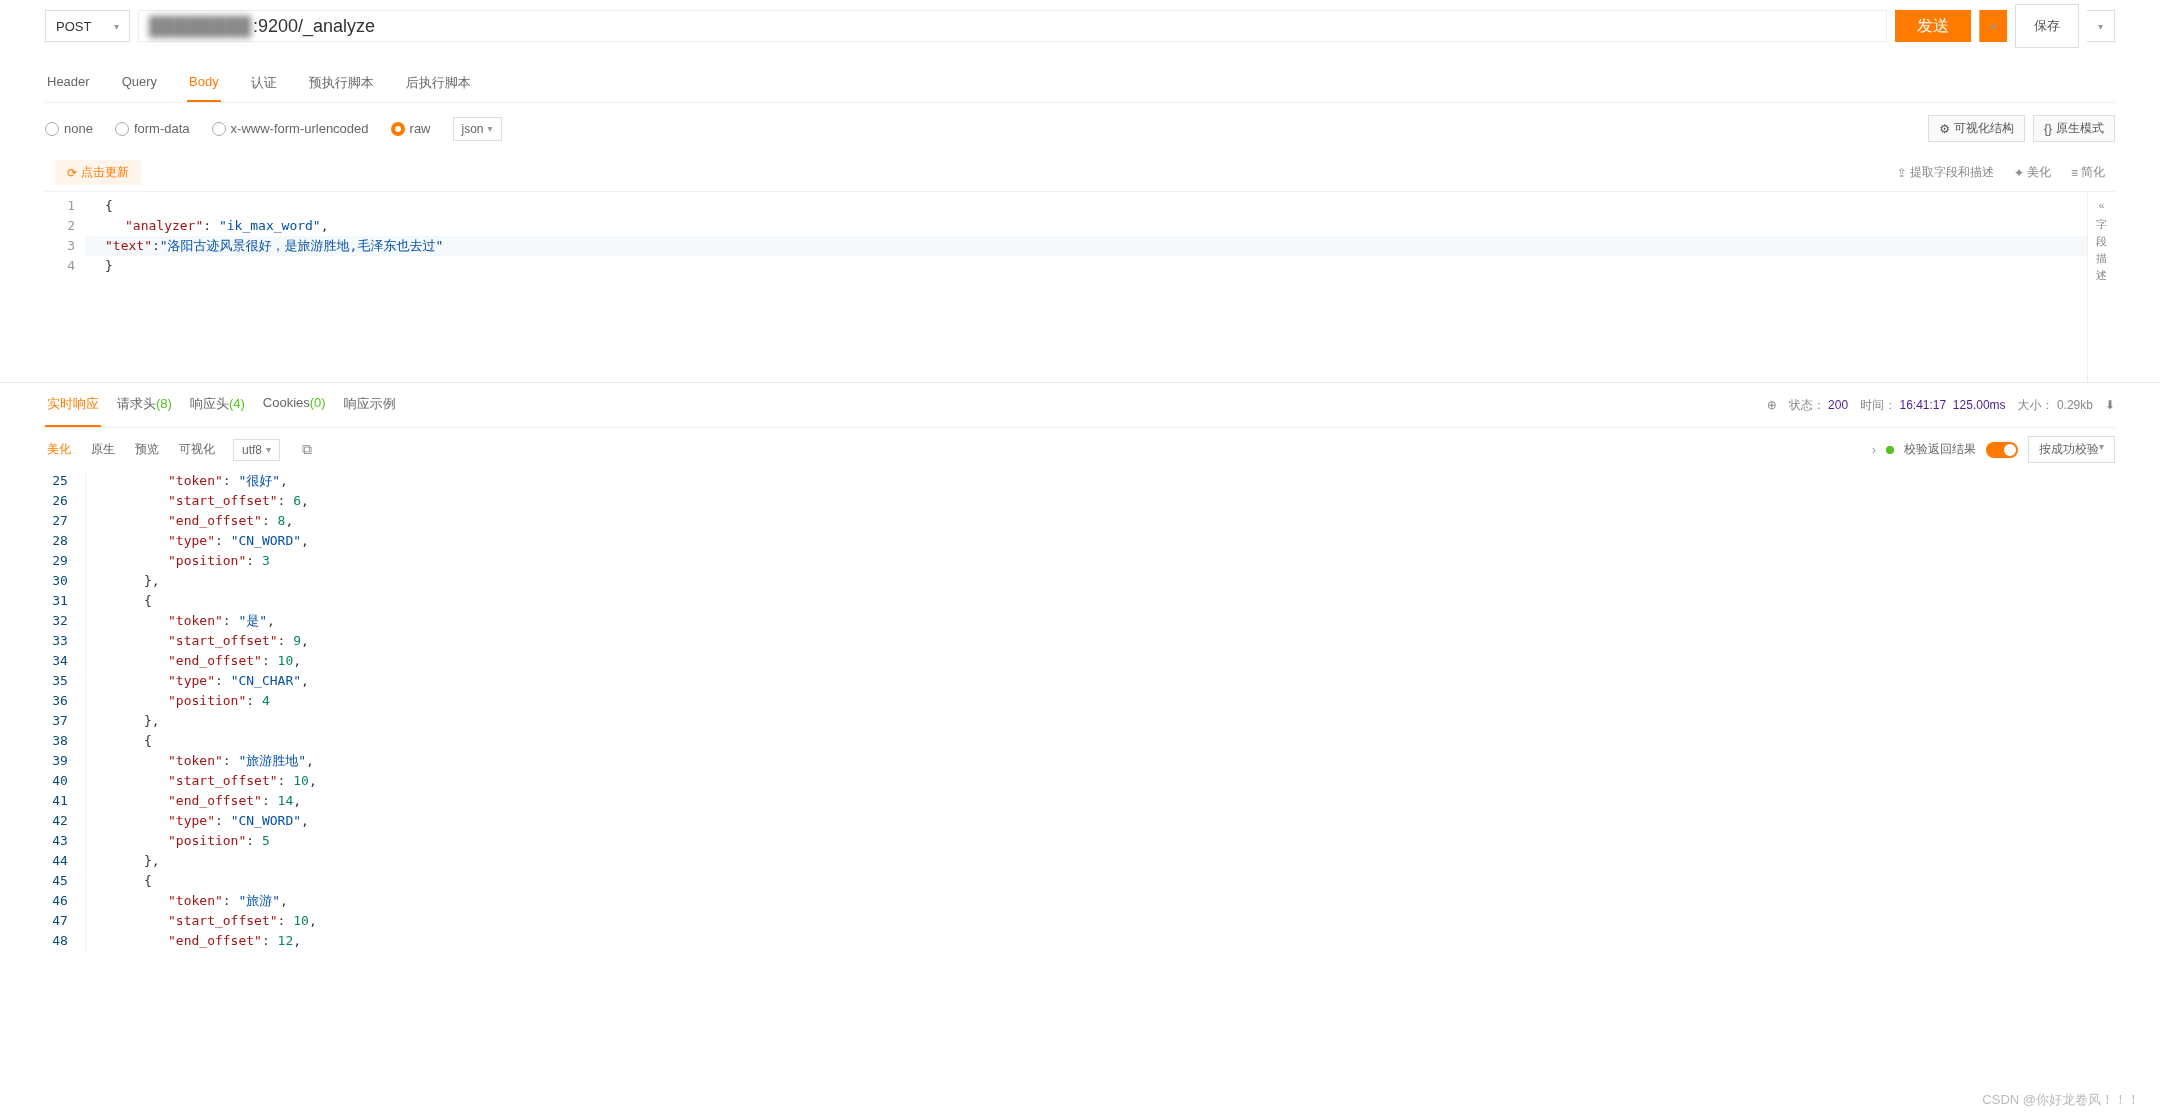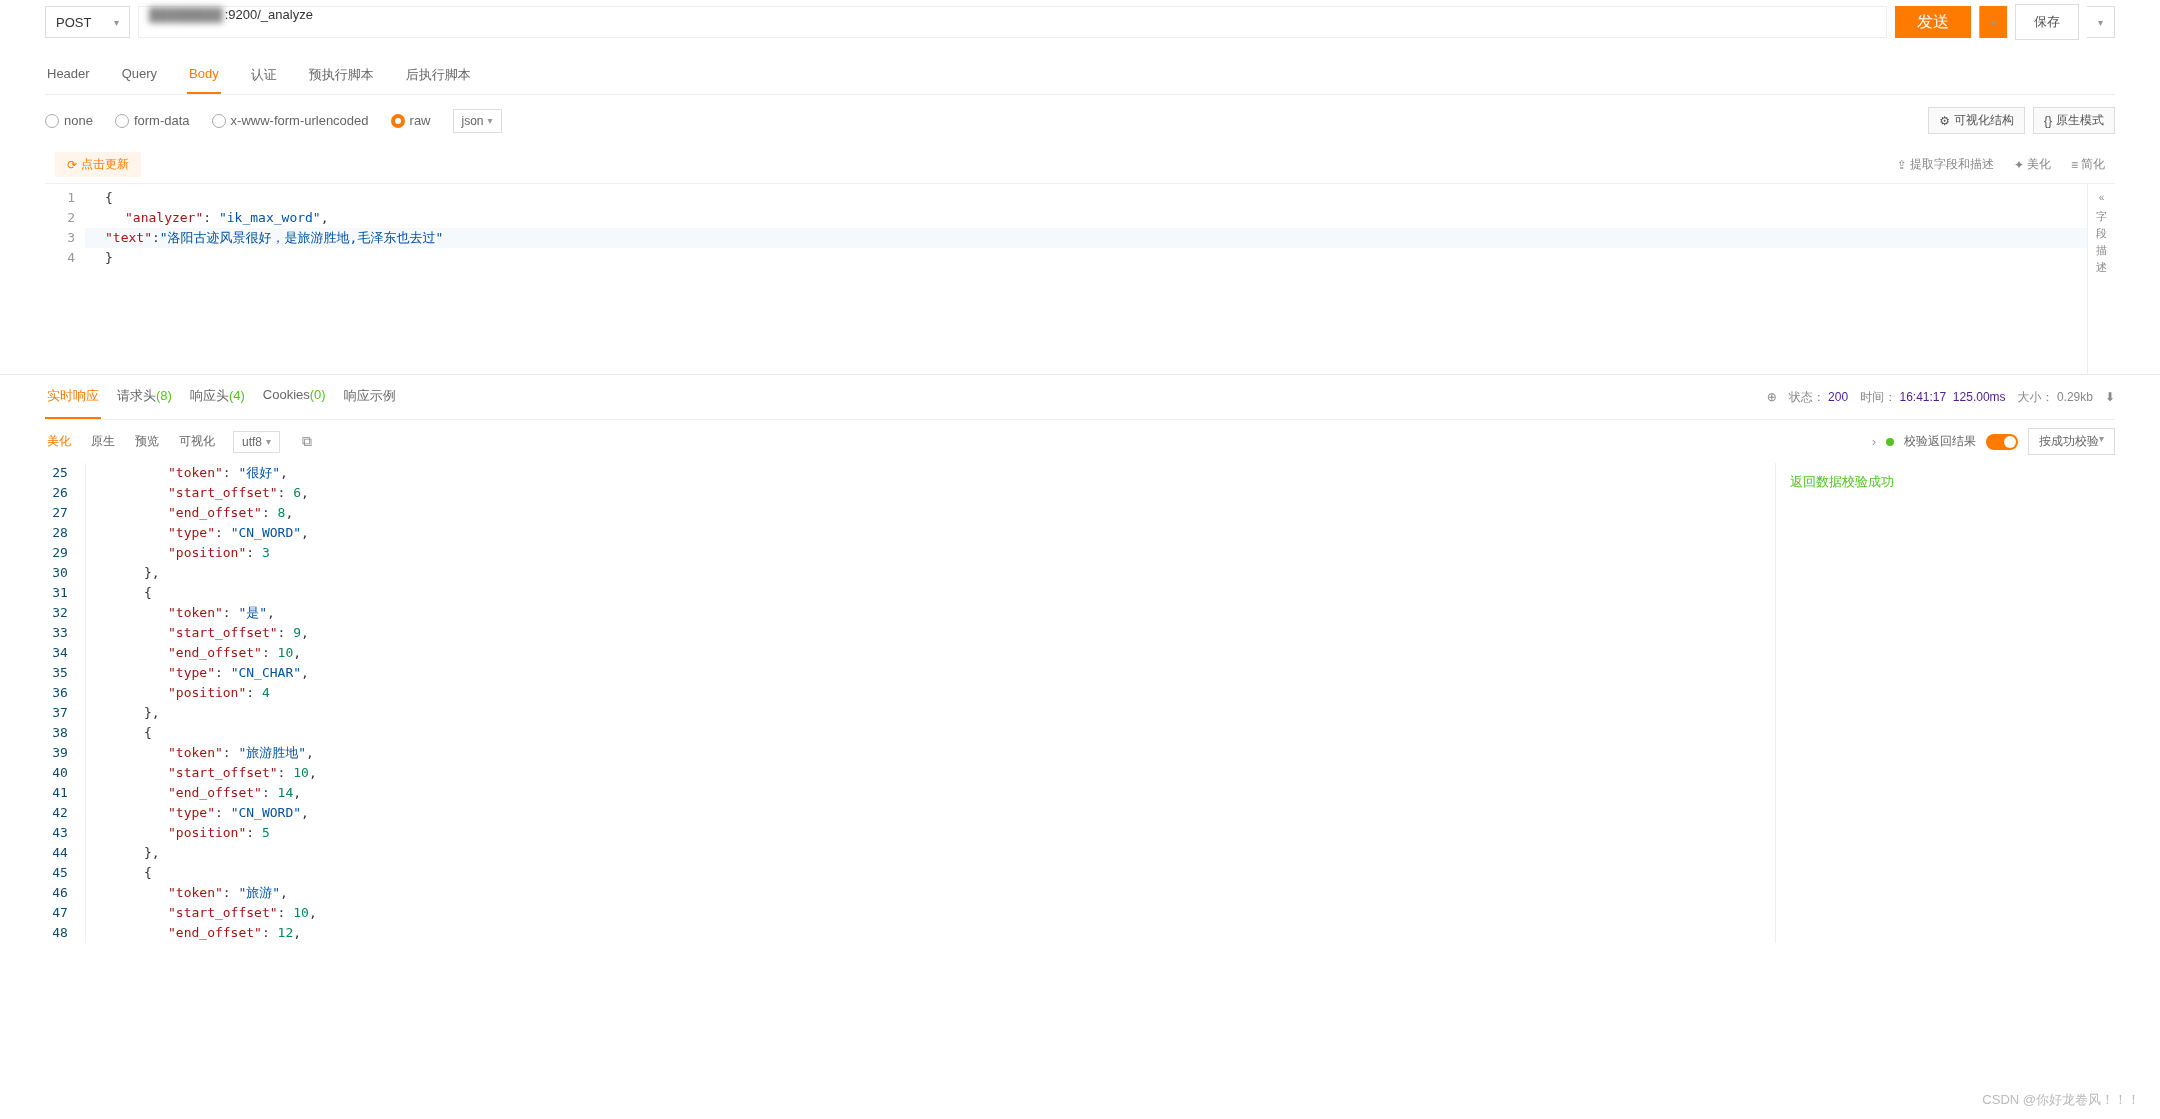--- a/index.html
+++ b/index.html
@@ -1,25 +1,25 @@
 <!DOCTYPE html>
 <html><head>
 <meta charset="utf-8">
 <style>
 *{box-sizing:border-box;margin:0;padding:0}
 body{font-family:-apple-system,"PingFang SC","Microsoft YaHei",sans-serif;font-size:13px;color:#333;background:#fff}
 .container{width:100%;padding:0 45px}
 .url-row{display:flex;align-items:center;gap:8px;padding:4px 0}
 .method-select{width:85px;height:32px;border:1px solid #ddd;display:flex;align-items:center;justify-content:space-between;padding:0 10px;font-size:13px;color:#333;cursor:pointer}
 .chev{color:#999;font-size:10px}
-.url-input{flex:1;height:32px;border:1px solid #eee;padding:0 10px;font-size:13px;color:#333;display:flex;align-items:flex-start}
+.url-input{flex:1;height:32px;border:1px solid #eee;padding:0 10px;font-size:18px;color:#333;display:flex;align-items:center}
 .url-input .blur{filter:blur(3px);color:#888;margin-right:2px}
 .btn-send{height:32px;background:#ff7a00;color:#fff;border:none;padding:0 22px;font-size:16px;display:flex;align-items:center;cursor:pointer}
 .btn-send-drop{height:32px;width:28px;background:#ff7a00;color:#fff;display:flex;align-items:center;justify-content:center;cursor:pointer;border-left:1px solid rgba(255,255,255,0.3)}
-.btn-save{height:36px;padding:0 18px;border:1px solid #ddd;display:flex;align-items:center;cursor:pointer;color:#555}
+.btn-save{height:44px;padding:0 18px;border:1px solid #ddd;display:flex;align-items:center;cursor:pointer;color:#555}
 .btn-save-drop{height:32px;width:28px;border:1px solid #ddd;border-left:none;display:flex;align-items:center;justify-content:center;cursor:pointer;color:#999}
 .tabs{display:flex;gap:28px;border-bottom:1px solid #eee;margin-top:12px}
 .tab{padding:10px 2px;color:#666;cursor:pointer;font-size:13px}
 .tab.active{color:#ff7a00;border-bottom:2px solid #ff7a00}
 .body-type-row{display:flex;align-items:center;justify-content:space-between;padding:12px 0}
 .body-types{display:flex;gap:22px;align-items:center}
 .radio-item{display:flex;align-items:center;gap:5px;cursor:pointer;color:#666;font-size:13px}
 .radio{width:14px;height:14px;border:1px solid #aaa;border-radius:50%;display:flex;align-items:center;justify-content:center}
 .radio.checked{border:4px solid #ff7a00}
 .json-sel{border:1px solid #ddd;padding:4px 8px;display:flex;align-items:center;gap:4px;color:#666;font-size:12px;cursor:pointer}
@@ -273,20 +273,17 @@
           <div class="indent3"><span class="k">"end_offset"</span><span class="p">: </span><span class="n">14</span><span class="p">,</span></div>
           <div class="indent3"><span class="k">"type"</span><span class="p">: </span><span class="s">"CN_WORD"</span><span class="p">,</span></div>
           <div class="indent3"><span class="k">"position"</span><span class="p">: </span><span class="n">5</span></div>
           <div class="indent2"><span class="p">},</span></div>
           <div class="indent2"><span class="p">{</span></div>
           <div class="indent3"><span class="k">"token"</span><span class="p">: </span><span class="s">"旅游"</span><span class="p">,</span></div>
           <div class="indent3"><span class="k">"start_offset"</span><span class="p">: </span><span class="n">10</span><span class="p">,</span></div>
           <div class="indent3"><span class="k">"end_offset"</span><span class="p">: </span><span class="n">12</span><span class="p">,</span></div>
         </div>
   </div>
-  <div class="valid-panel">
-    <div class="valid-msg">返回数据校验成功</div>
-  </div>
 </div>
 
 </div>
 
 <div class="watermark">CSDN @你好龙卷风！！！</div>
 
 </body></html>

